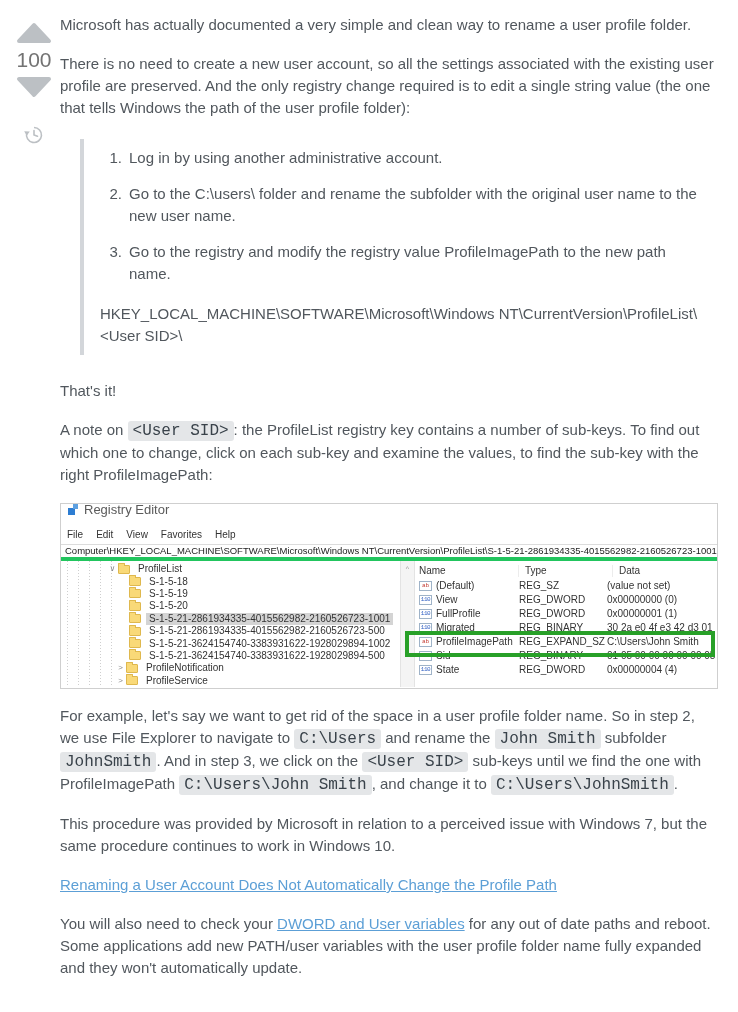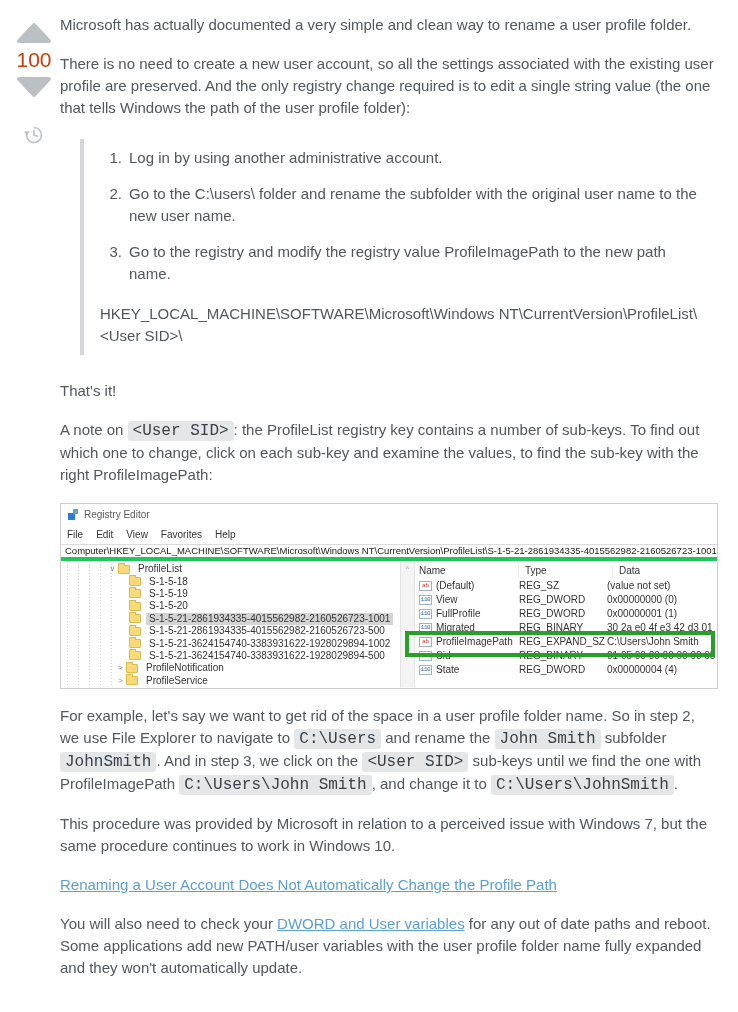--- a/index.html
+++ b/index.html
@@ -3,41 +3,41 @@
 <meta charset="utf-8">
 <style>
   * { box-sizing: border-box; margin: 0; padding: 0; }
   html,body { width: 738px; height: 1012px; background: #ffffff; overflow: hidden;
     font-family: "Liberation Sans", sans-serif; color: #51575d; }
   .answer { display: flex; padding: 14px 20px 0 8px; }
 
   
   .votecell { width: 52px; flex: none; display: flex; flex-direction: column; align-items: center; padding-top: 8px; }
   .vote-arrow { cursor: pointer; line-height: 0; }
-  .vote-count { font-size: 21px; color: #c2410c; margin: 4px 0; }
+  .vote-count { font-size: 21px; color: #737373; margin: 4px 0; }
   .history-btn { margin-top: 26px; cursor: pointer; line-height: 0; }
 
   
   .post-text { width: 658px; font-size: 15px; line-height: 22px; }
   .post-text p { margin: 0 0 17px 0; }
   a.pl { color: #5c9fd6; text-decoration: underline; cursor: pointer; }
   code.chip { font-family: "Liberation Mono", monospace; font-size: 16px;
     background: #e4e6e8; color: #39424a; padding: 1px 5px; border-radius: 3px; white-space: nowrap; }
 
   blockquote { margin: 20px 0 25px 20px; padding: 8px 16px; border-left: 4px solid #d3d6da; }
   .bq-li { display: flex; margin-bottom: 14px; }
   .bq-num { width: 22px; flex: none; text-align: right; margin-right: 7px; }
   .bq-note { margin: 16px 0 14px 0; }
   .bq-path { margin-top: 18px; }
   .bq-path span { display: block; }
 
   
   .shot { width: 658px; height: 186px; border: 1px solid #cfcfcf; background: #fff;
     font-size: 10px; line-height: 12px; color: #333; margin-bottom: 16px; position: relative; overflow: hidden; }
-  .shot-title { height: 22px; display: flex; align-items: center; padding-left: 6px; color: #5a5a5a; font-size: 10px; }
+  .shot-title { height: 22px; display: flex; padding-left: 6px; color: #5a5a5a; font-size: 13px; }
   .shot-title svg { margin-right: 5px; }
   .shot-menu { height: 18px; display: flex; align-items: center; padding-left: 6px; color: #333; }
   .shot-menu span { margin-right: 13px; }
   .shot-addr { height: 17px; border-top: 1px solid #dcdcdc; border-bottom: 4px solid #22c55e;
     display: flex; align-items: center; padding-left: 4px; font-size: 9.5px; white-space: nowrap; overflow: hidden; color: #222; }
   .shot-main { position: relative; display: flex; height: 126px; }
 
   .tree { width: 340px; flex: none; border-right: 1px solid #e3e3e3; padding-top: 2px; overflow: hidden;
     background-image:
       repeating-linear-gradient(to bottom,#cfcfcf 0 1px,transparent 1px 3px),

